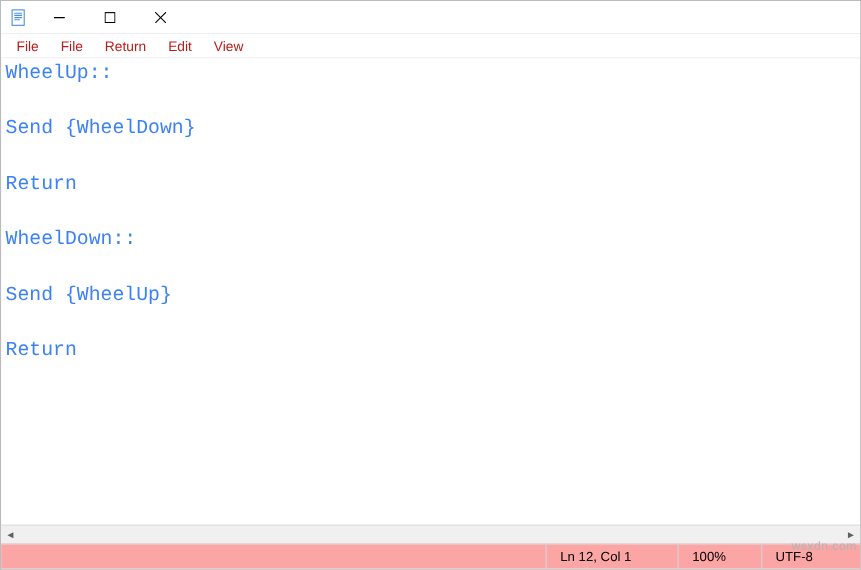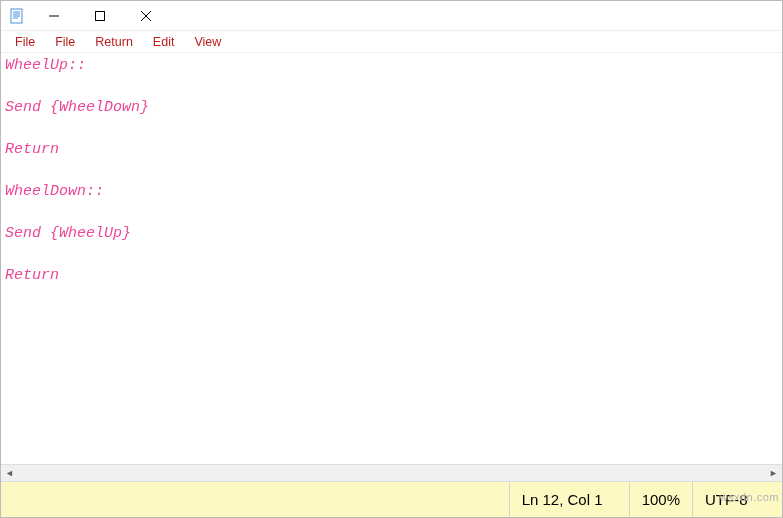--- a/index.html
+++ b/index.html
@@ -61,64 +61,63 @@
     .menu-item {
       padding: 2px 10px;
       font-size: 12.5px;
       color: #b91c1c;
       cursor: default;
     }
     .editor {
       flex: 1;
       padding: 2px 4px;
       font-family: Consolas, "Courier New", monospace;
-      font-size: 15px;
+      font-size: 18px;
       line-height: 1.4;
       white-space: pre-wrap;
       overflow: auto;
-      color: #ec4899;
-      font-style: italic;
+      color: #3b82f6;
     }
     .scrollbar-h {
       height: 17px;
       background: #f0f0f0;
       border-top: 1px solid #ddd;
       display: flex;
       align-items: center;
     }
     .scroll-arrow {
       width: 17px;
       height: 17px;
       display: flex;
       align-items: center;
       justify-content: center;
       color: #606060;
       font-size: 9px;
       cursor: default;
     }
     .scroll-track { flex: 1; height: 100%; }
     .statusbar {
-      height: 36px;
+      height: 23px;
       display: flex;
-      background: #fef9c3;
+      background: #fca5a5;
       border-top: 1px solid #ddd;
-      font-size: 15px;
+      font-size: 12px;
     }
     .status-spacer { flex: 1; }
     .status-cell {
       padding: 3px 12px;
       border-left: 1px solid #d4d4d4;
       display: flex;
       align-items: center;
       white-space: nowrap;
     }
     .status-cell.pos { min-width: 120px; }
     .status-cell.zoom { min-width: 55px; }
     .status-cell.le { min-width: 120px; }
-    .status-cell.enc { min-width: 90px; }
+    .status-cell.enc { min-width: 90px; margin-left: 20px; }
     .watermark {
       position: absolute;
       right: 4px;
       bottom: 15px;
       font-size: 11px;
       color: #b3b3b3;
       letter-spacing: 0.5px;
       pointer-events: none;
     }
   </style>

